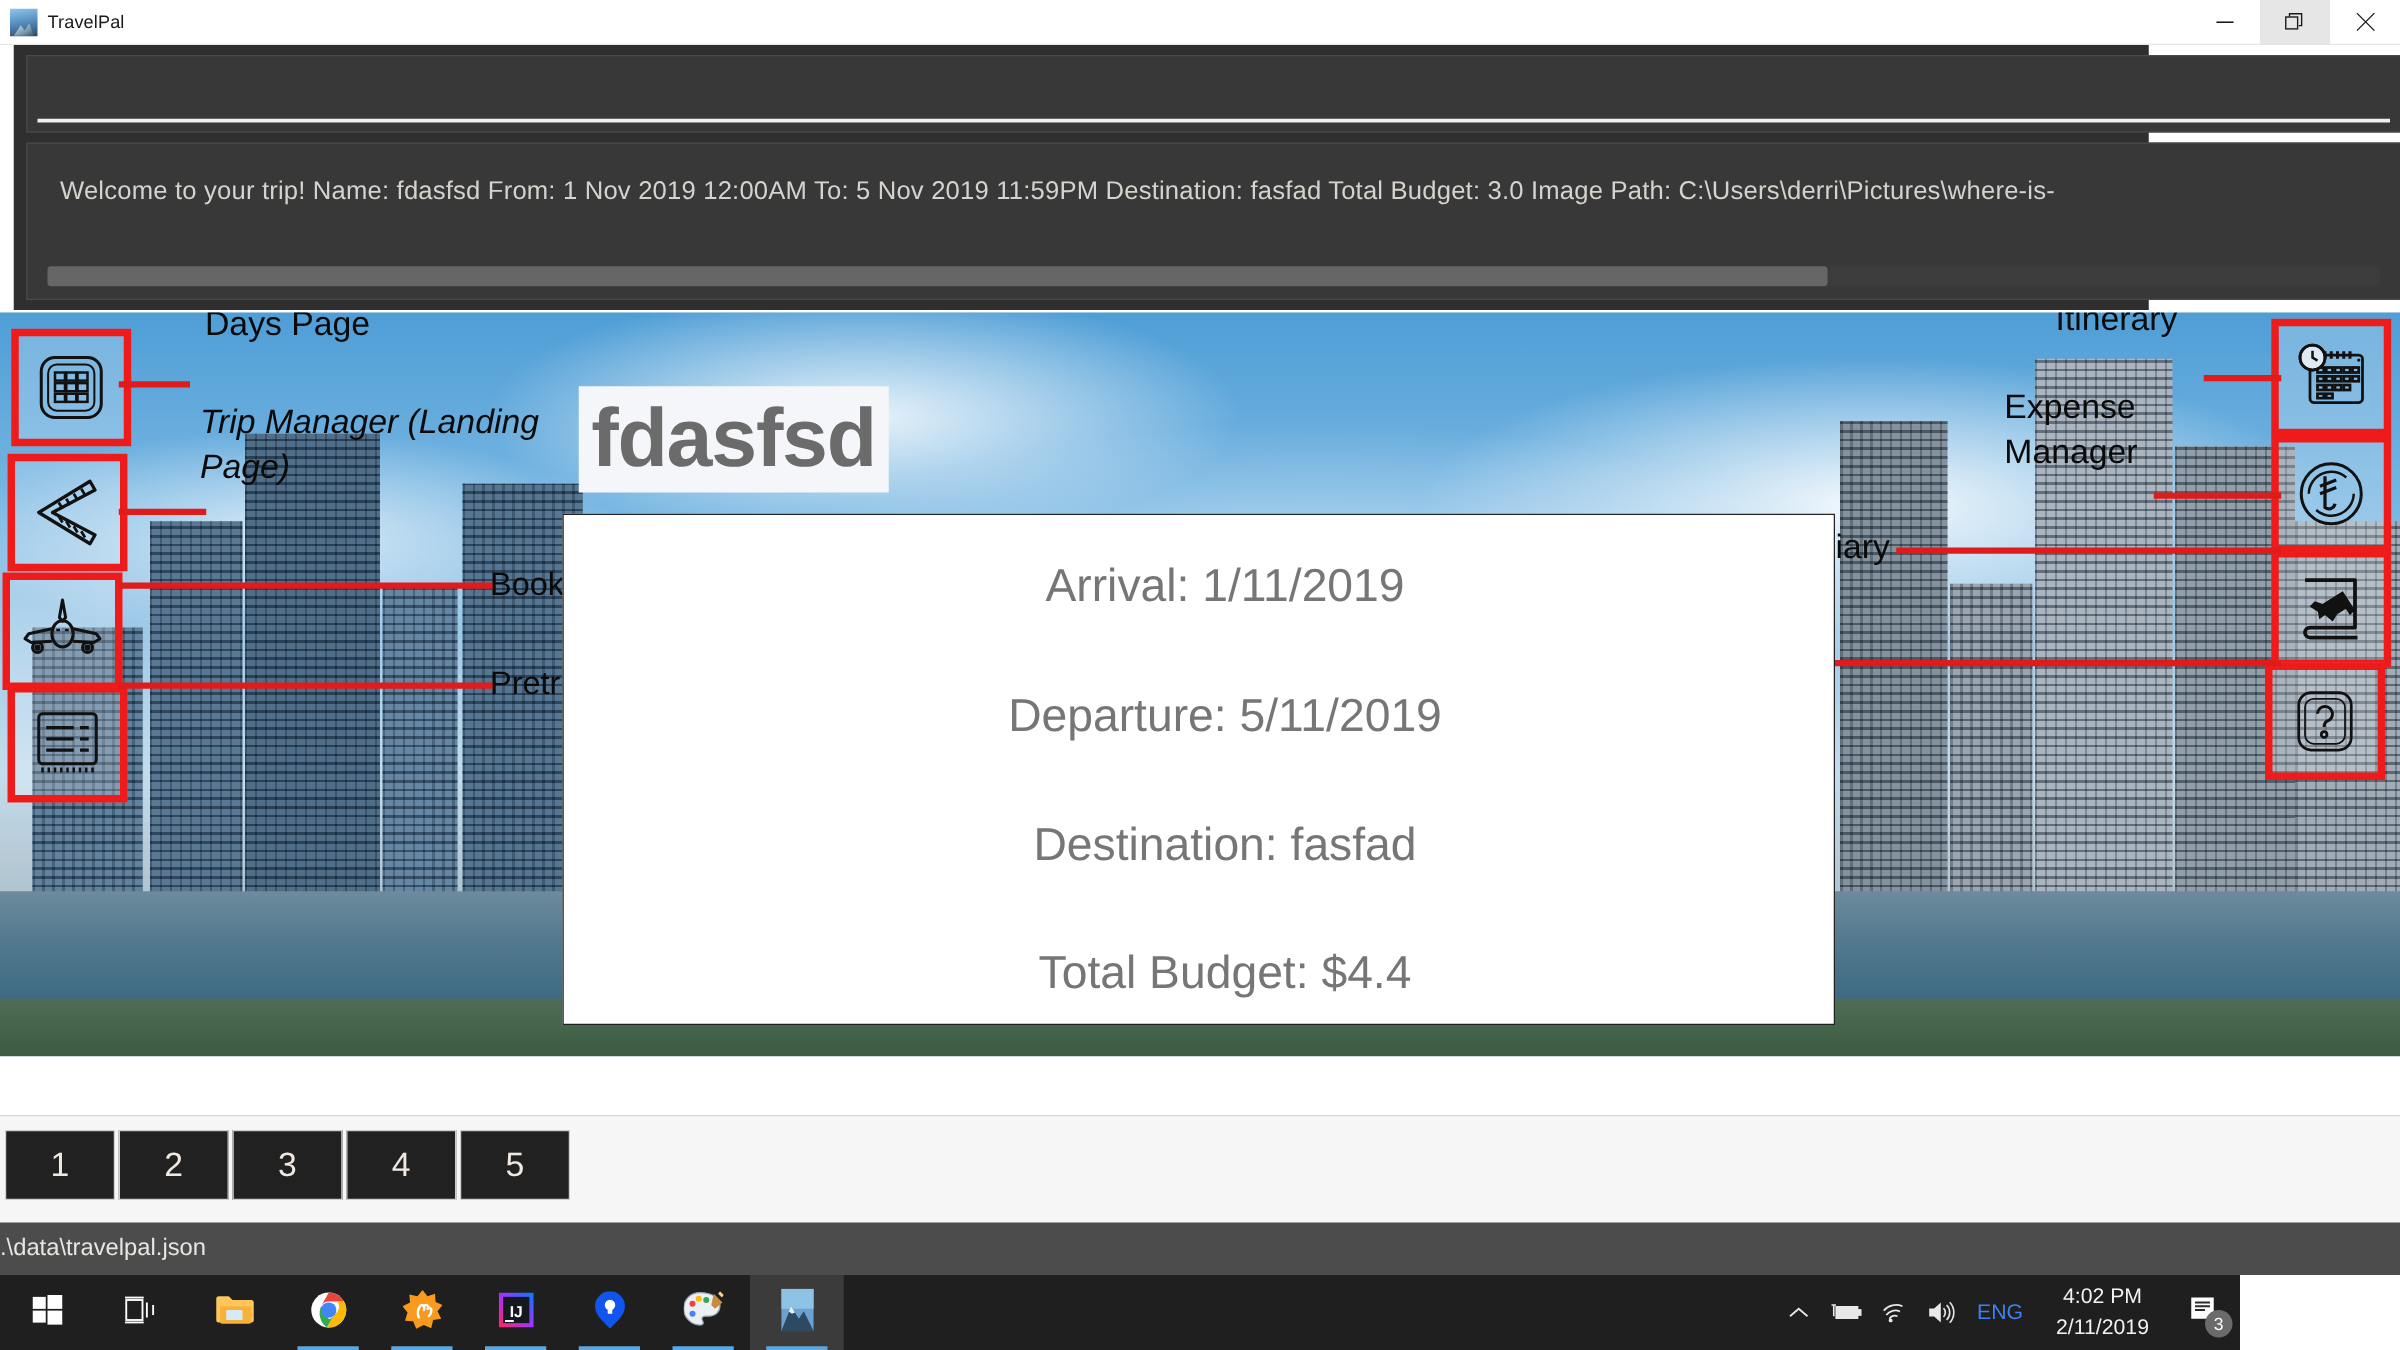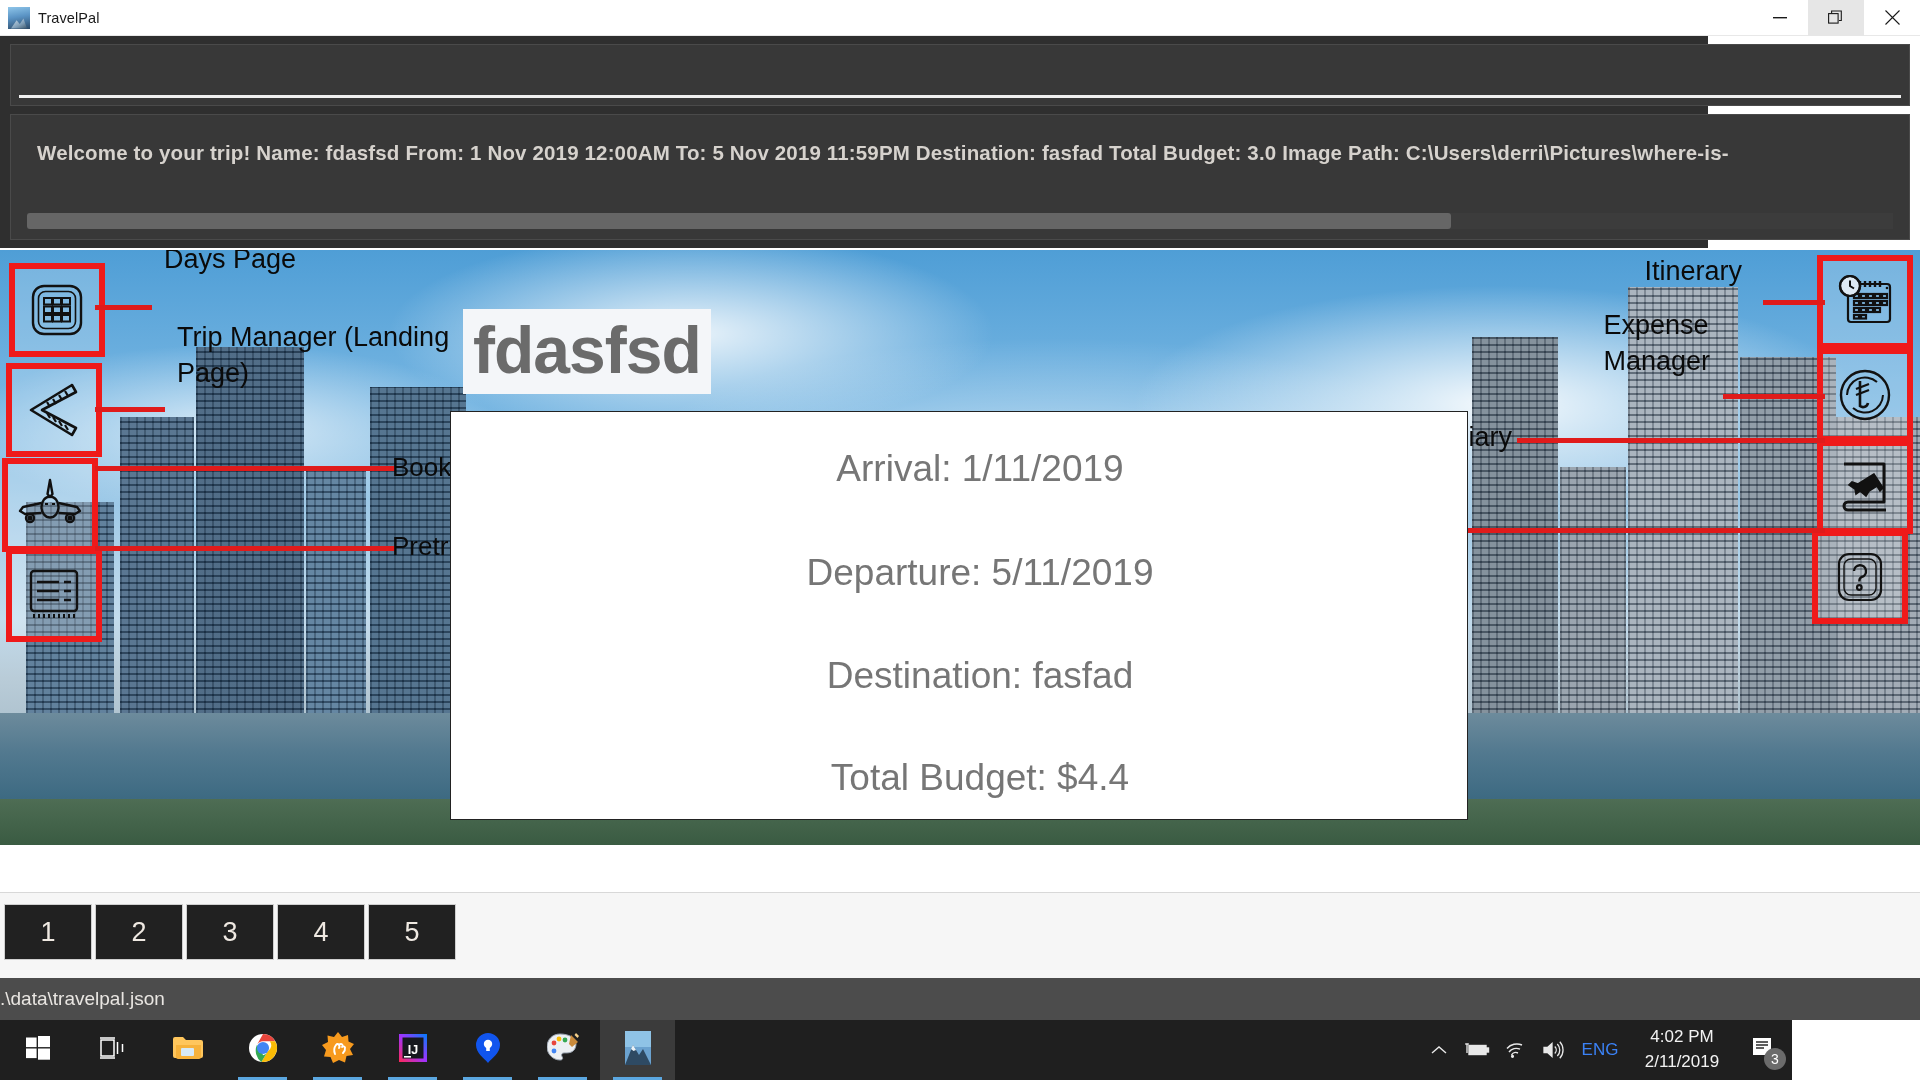--- a/index.html
+++ b/index.html
@@ -32,23 +32,22 @@
   }
   .wbtn {
     width: 56px; height: 36px; display: flex; align-items: center; justify-content: center;
     flex: none;
   }
   #win-max { background: #e6e6e6; }
   .wbtn svg { display: block; }
 
   
   #app-top {
-    position: absolute; left: 0; top: 36px; width: 1708px; height: 212px;
+    position: absolute; left: 11px; top: 36px; width: 1708px; height: 212px;
     background: #2f2f2f;
-    font-weight: bold;
   }
   #top-panel {
     position: absolute; left: 10px; top: 8px; width: 1900px; height: 62px;
     background: #383838; border: 1px solid #4a4a4a;
   }
   #top-panel-line {
     position: absolute; left: 8px; bottom: 7px; width: 1882px; height: 3px;
     background: #f0f0f0;
   }
 
@@ -403,31 +402,31 @@
           <circle cx="24.3" cy="37.5" r="2.3"></circle>
         </svg>
       </span>
     </div>
   </div>
 
   <div class="ann-line" style="left:95px; top:55px; width:57px;"></div>
   <div class="ann-label" style="left:164px; top:-8px;">Days Page</div>
 
   <div class="ann-line" style="left:95px; top:157px; width:70px;"></div>
-  <div class="ann-label" style="left:177px; top:70px;">Trip Manager (Landing
+  <div class="ann-label" style="left:160px; top:70px;font-style:italic;">Trip Manager (Landing
 Page)</div>
 
   <div class="ann-line" style="left:95px; top:216px; width:300px;"></div>
   <div class="ann-label" style="left:392px; top:200px; font-size:26px;">Bookings Manager</div>
 
   <div class="ann-line" style="left:95px; top:296px; width:300px;"></div>
   <div class="ann-label" style="left:392px; top:279px; font-size:26px;">Pretrip Inventory</div>
 
   <div class="ann-line" style="right:95px; top:50px; width:62px;"></div>
-  <div class="ann-label" style="right:178px; top:-12px;margin-top:16px;">Itinerary</div>
+  <div class="ann-label" style="right:178px; top:-12px;">Itinerary</div>
 
   <div class="ann-line" style="right:95px; top:144px; width:102px;"></div>
   <div class="ann-label" style="right:210px; top:58px; text-align:left;">Expense
 Manager</div>
 
   <div class="ann-line" style="right:95px; top:188px; width:308px;"></div>
   <div class="ann-label" style="right:408px; top:170px;">Diary</div>
 
   <div class="ann-line" style="right:95px; top:278px; width:412px;"></div>
   <div class="ann-label" style="right:512px; top:262px;">Help</div>

